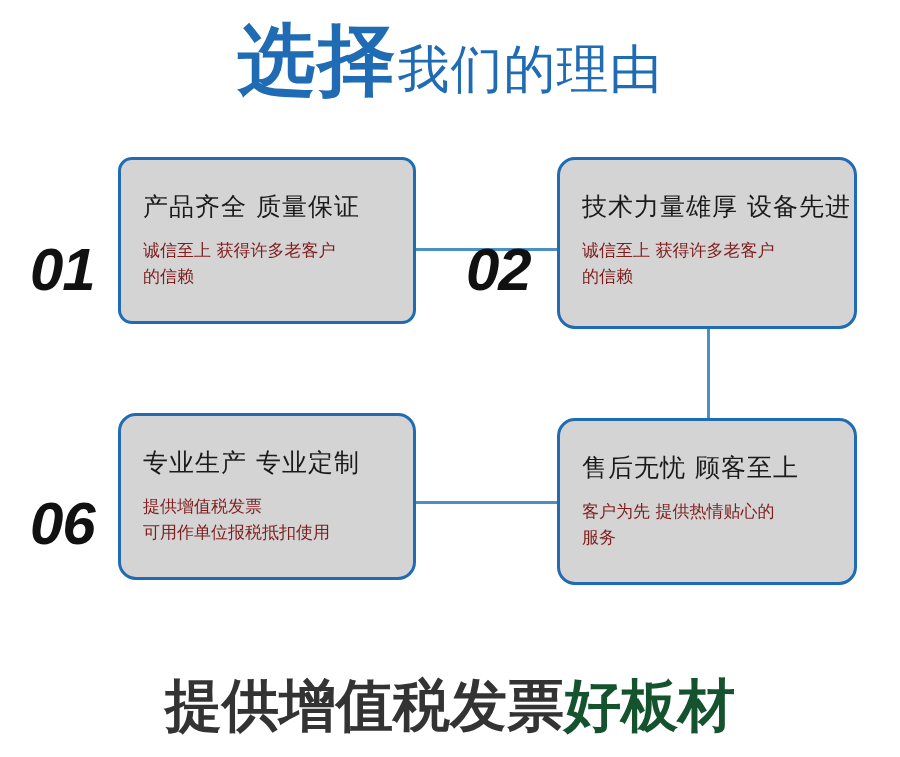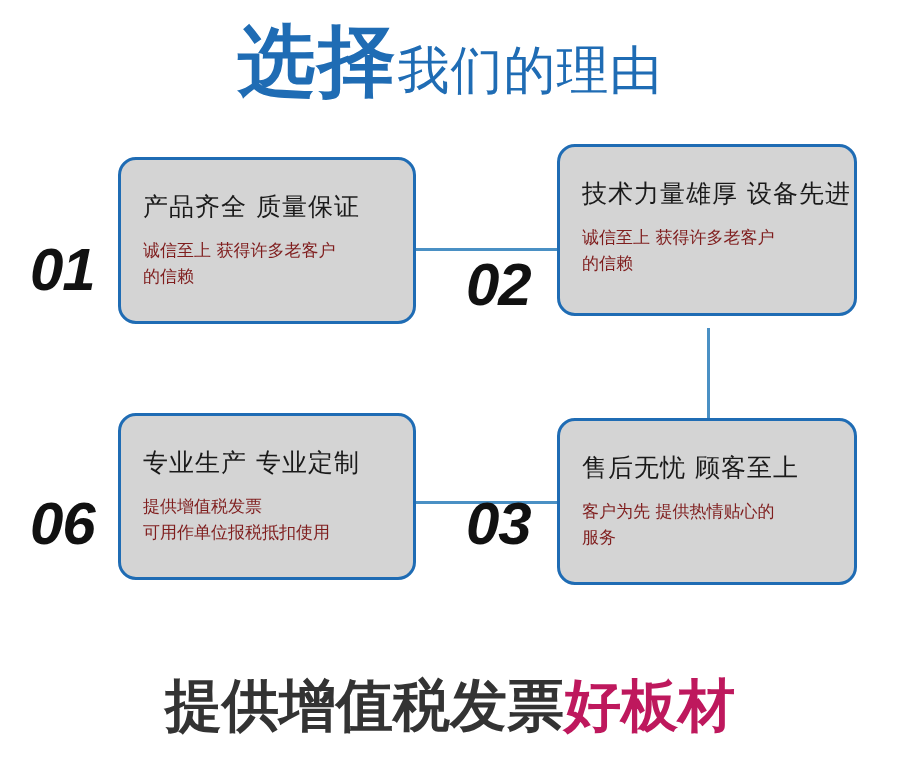--- a/index.html
+++ b/index.html
@@ -29,21 +29,21 @@
     text-align: center;
     white-space: nowrap;
   }
   .header-strong {
     font-size: 78px;
     font-weight: bold;
     color: #1f6cb4;
     letter-spacing: 2px;
     line-height: 1;
     vertical-align: baseline;
-    font-family: Liberation Sans, sans-serif;
+    font-family: Liberation Serif, serif;
   }
   .header-light {
     font-size: 52px;
     font-weight: normal;
     color: #1f6cb4;
     letter-spacing: 1px;
     line-height: 1;
     vertical-align: baseline;
     font-family: "DejaVu Sans", "Liberation Sans", sans-serif;
   }
@@ -113,50 +113,49 @@
   .footer-dark {
     font-size: 57px;
     font-weight: bold;
     color: #333333;
     letter-spacing: 0px;
     font-family: "DejaVu Sans", "Liberation Sans", sans-serif;
   }
   .footer-accent {
     font-size: 57px;
     font-weight: bold;
-    color: #be185d;
+    color: #14532d;
     letter-spacing: 0px;
     font-family: "DejaVu Sans", "Liberation Sans", sans-serif;
   }
 </style>
 </head>
 <body>
 
 <div class="page">
 
   <div class="header">
     <span class="header-strong">选择</span><span class="header-light">我们的理由</span>
   </div>
 
   <div class="connector conn-h" style="left:413px; top:248px; width:146px;"></div>
   <div class="connector conn-v" style="left:707px; top:328px; width:3px; height:90px;"></div>
   <div class="connector conn-h" style="left:413px; top:501px; width:146px;"></div>
 
   <div class="num" style="left:30px; top:240px;">01</div>
-  <div class="num" style="left:466px; top:240px;margin-top:15px;">02</div>
+  <div class="num" style="left:466px; top:240px;">02</div>
   <div class="num" style="left:30px; top:494px;">06</div>
-  <div class="num" style="left:466px; top:494px;">03</div>
 
-  <div class="card" style="left:118px; top:157px; width:298px; height:167px;">
+  <div class="card" style="left:118px; top:157px; width:298px; height:167px;border-radius:14px;">
     <div class="card-title">产品齐全 质量保证</div>
     <div class="card-body">诚信至上 获得许多老客户
 的信赖</div>
   </div>
 
-  <div class="card" style="left:557px; top:144px; width:300px; height:172px;">
+  <div class="card" style="left:557px; top:157px; width:300px; height:172px;">
     <div class="card-title">技术力量雄厚 设备先进</div>
     <div class="card-body">诚信至上 获得许多老客户
 的信赖</div>
   </div>
 
   <div class="card" style="left:118px; top:413px; width:298px; height:167px;">
     <div class="card-title">专业生产 专业定制</div>
     <div class="card-body">提供增值税发票
 可用作单位报税抵扣使用</div>
   </div>

